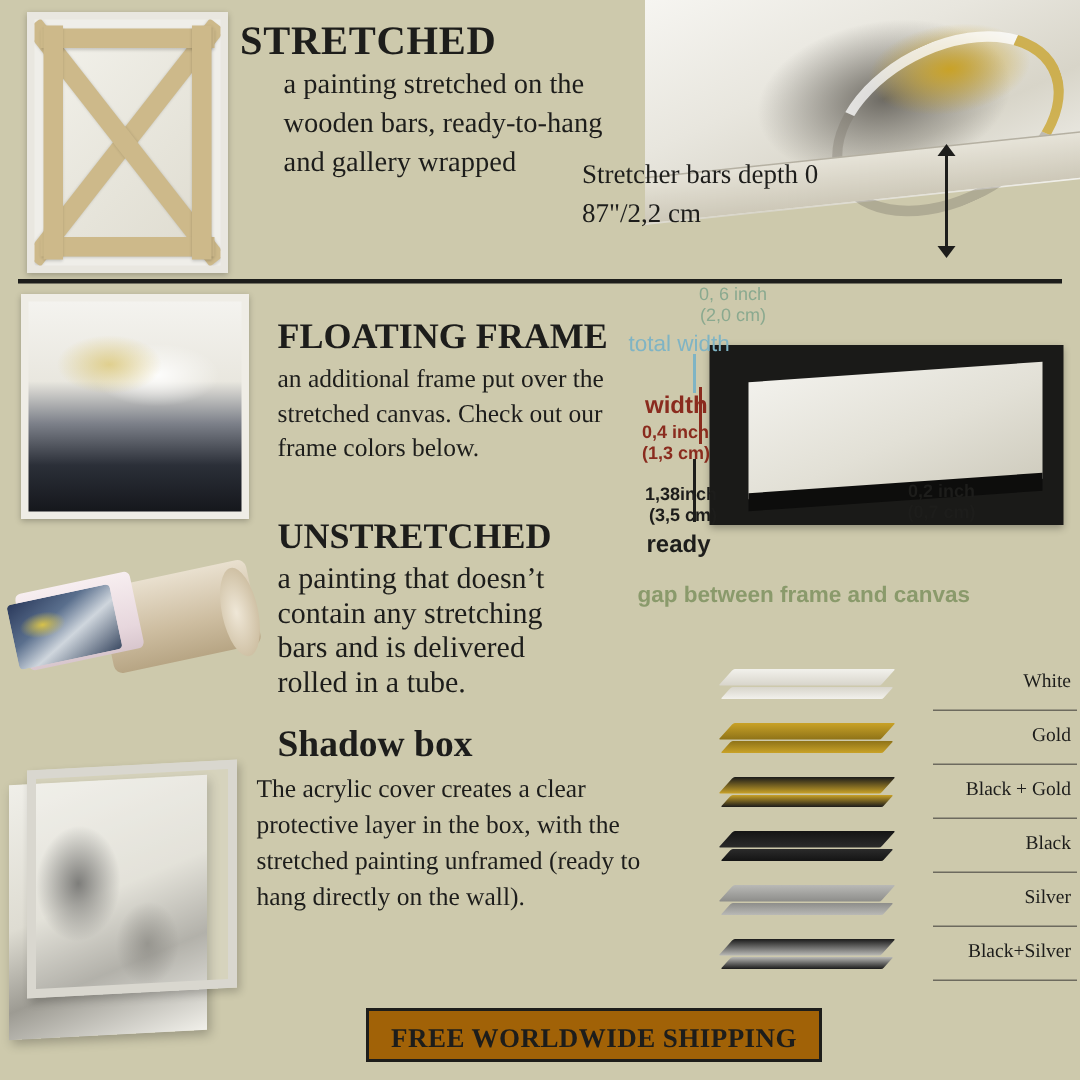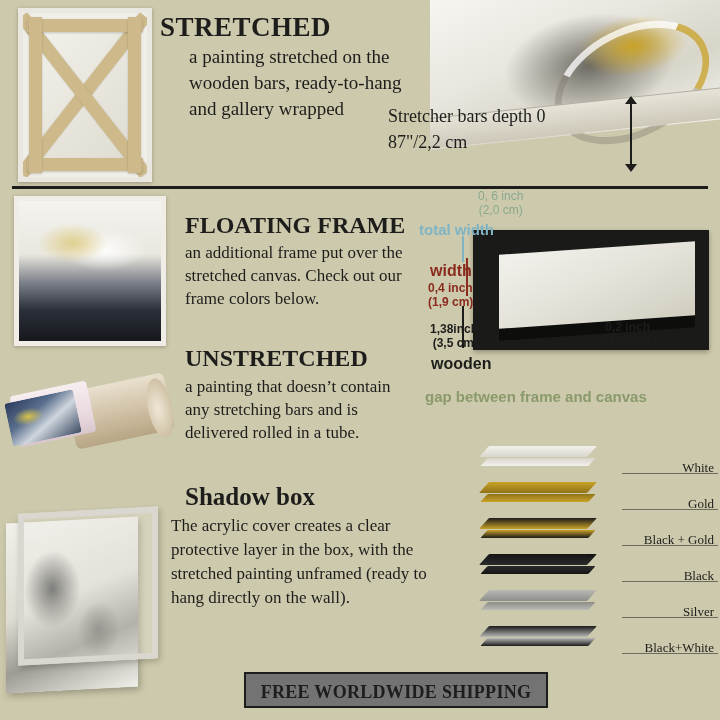--- a/index.html
+++ b/index.html
@@ -221,28 +221,27 @@
     position: absolute;
     left: 26px;
     top: 92px;
     width: 196px;
     height: 12px;
     background: #0d0d0c;
     transform: skewY(-4deg);
   }
   .lbl-total-width {
     left: 419px; top: 221px;
-    font-size: 15px; font-weight: bold;
+    font-size: 15px; font-weight: normal;
     color: #7fb4c4;
   }
   .lbl-06 {
     left: 466px; top: 189px;
     font-size: 12px; color: #8aa98f; line-height: 14px;
     text-align: center;
-    margin-left: 12px;
   }
   .lbl-width {
     left: 430px; top: 262px;
     font-size: 16px; font-weight: bold; color: #8a2b1e;
   }
   .lbl-width-sub {
     left: 428px; top: 281px;
     font-size: 12px; font-weight: bold; color: #8a2b1e;
     line-height: 14px;
   }
@@ -273,21 +272,21 @@
 
   
   .sec3-title {
     left: 185px;
     top: 345px;
     font-size: 24px;
   }
   .sec3-text {
     left: 185px;
     top: 375px;
-    font-size: 17px;
+    font-size: 20px;
     line-height: 23px;
     width: 210px;
   }
   .tube {
     left: 8px;
     top: 358px;
     width: 165px;
     height: 110px;
   }
   .tube .cyl {
@@ -390,21 +389,21 @@
     height: 11px;
     border-radius: 1px;
   }
   .swatch-corner .b1 {
     left: 0; top: 9px; width: 108px;
     transform: skewX(-42deg);
   }
   .swatch-label {
     position: absolute;
     right: 6px;
-    top: 20px;
+    top: 6px;
     font-size: 13px;
     font-family: "Liberation Serif", serif;
     color: #1d1d1b;
     text-align: right;
   }
   .swatch-underline {
     position: absolute;
     right: 2px;
     bottom: 2px;
     width: 96px;
@@ -412,21 +411,21 @@
     background: #6d6a5e;
   }
 
   
   .footer-box {
     left: 244px;
     top: 672px;
     width: 304px;
     height: 36px;
     border: 2px solid #1d1d1b;
-    background: #737373;
+    background: #a16207;
     box-sizing: border-box;
   }
   .footer-text {
     position: absolute;
     left: 0; right: 0; top: 8px;
     text-align: center;
     font-family: "Liberation Serif", serif;
     font-weight: bold;
     font-size: 18px;
     color: #1d1d1b;
@@ -479,27 +478,27 @@
   </div>
 
   <div class="abs lbl-06">
     <span>0, 6 inch</span><br>
     <span>(2,0 cm)</span>
   </div>
   <div class="abs lbl-total-width">total width</div>
   <div class="abs lbl-width">width</div>
   <div class="abs lbl-width-sub">
     <span>0,4 inch</span><br>
-    <span>(1,9 cm)</span>
+    <span>(1,3 cm)</span>
   </div>
   <div class="abs lbl-138">
     <span>1,38inch</span><br>
     <span>(3,5 cm)</span>
   </div>
-  <div class="abs lbl-depth">wooden</div>
+  <div class="abs lbl-depth">ready</div>
   <div class="abs lbl-02">
     <span>0,2 inch</span><br>
     <span>(0,7 cm)</span>
   </div>
   <div class="abs lbl-gap">gap between frame and canvas</div>
 
   <div class="abs tube">
     <div class="cyl"></div>
     <div class="cap"></div>
     <div class="roll"></div>
@@ -557,21 +556,21 @@
           <div class="bar b1" style="background: linear-gradient(rgb(141, 141, 138), rgb(185, 185, 182)); top: 16px; height: 8px;"></div>
         </div>
         <div class="swatch-label">Silver</div>
         <div class="swatch-underline"></div>
       </div>
       <div class="swatch-row" style="top: 180px;">
         <div class="swatch-corner">
           <div class="bar b1" style="background: linear-gradient(rgb(27, 27, 27), rgb(185, 185, 182)); top: 4px;"></div>
           <div class="bar b1" style="background: linear-gradient(rgb(185, 185, 182), rgb(27, 27, 27)); top: 16px; height: 8px;"></div>
         </div>
-        <div class="swatch-label">Black+White</div>
+        <div class="swatch-label">Black+Silver</div>
         <div class="swatch-underline"></div>
       </div>
     </div>
 
   <div class="abs footer-box">
     <div class="footer-text">FREE WORLDWIDE SHIPPING</div>
   </div>
 
 </div>
 

